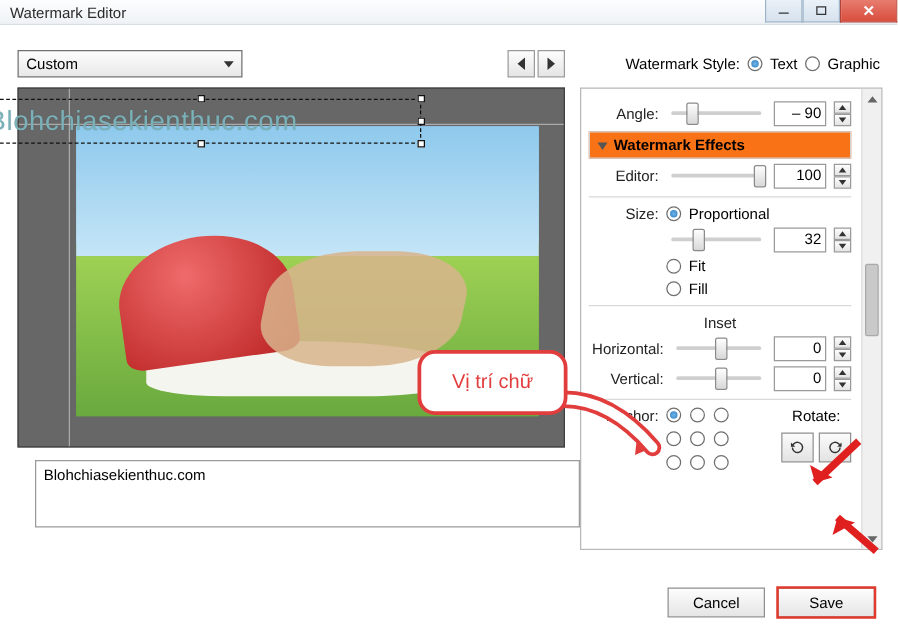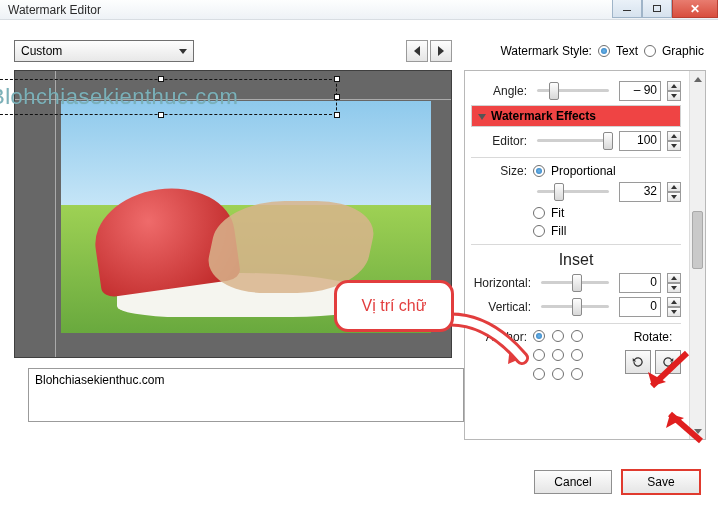--- a/index.html
+++ b/index.html
@@ -50,34 +50,34 @@
 .settings { width: 242px; border:1px solid #b8b8b8; padding: 6px 6px 6px 6px; position:relative; overflow:hidden; background:#fff; }
 .scrollbar { position:absolute; right:0; top:0; bottom:0; width:16px; background:#f0f0f0; border-left:1px solid #dcdcdc; }
 .scrollbar .thumb { position:absolute; left:2px; right:2px; top:140px; height:58px; background:#c9c9c9; border:1px solid #a9a9a9; border-radius:2px; }
 .scrollbar .arr { position:absolute; left:0; right:0; height:16px; display:flex; align-items:center; justify-content:center; }
 .scrollbar .arr.up{ top:0;} .scrollbar .arr.down{ bottom:0;}
 .settings-inner { padding-right: 18px; }
 
 .row { display:flex; align-items:center; margin: 4px 0; gap:6px; }
 .row .lbl { width: 56px; text-align:right; color:#222; }
 .divider { height:1px; background:#d9d9d9; margin: 6px 0; }
-.section-head { background:#ef4444; border:1px solid #d2d2d2; padding:3px 6px; display:flex; align-items:center; gap:5px; margin:4px 0; }
+.section-head { background:#f97316; border:1px solid #d2d2d2; padding:3px 6px; display:flex; align-items:center; gap:5px; margin:4px 0; }
 .disclosure { border-left:4px solid transparent; border-right:4px solid transparent; border-top:6px solid #555; transform: translateY(1px); }
 
 .slider { position:relative; flex:1; height:20px; }
 .slider-track { position:absolute; left:4px; right:4px; top:50%; height:3px; margin-top:-2px; background:#cfcfcf; border-radius:2px; }
 .slider-thumb { position:absolute; top:50%; width:10px; height:18px; margin-top:-9px; background:linear-gradient(#fefefe,#d8d8d8); border:1px solid #8a8a8a; border-radius:2px; }
 
 .numbox { width:42px; height:20px; border:1px solid #9a9a9a; background:#fff; text-align:right; padding: 1px 3px; font-size:12px; }
 .spin { width:14px; height:20px; display:flex; flex-direction:column; }
 .spin div { flex:1; border:1px solid #9a9a9a; background:linear-gradient(#fdfdfd,#e4e4e4); display:flex; align-items:center; justify-content:center; }
 .spin .ua { border-left:3px solid transparent;border-right:3px solid transparent;border-bottom:4px solid #333; }
 .spin .da { border-left:3px solid transparent;border-right:3px solid transparent;border-top:4px solid #333; }
 
-.inset-head { text-align:center; font-size:16px; color:#222; margin-top:4px; }
+.inset-head { text-align:center; font-size:12px; color:#222; margin-top:4px; }
 
 .anchor-grid { display:grid; grid-template-columns: repeat(3, 16px); grid-template-rows: repeat(3, 16px); gap:3px; }
 
 .rotbtn { width:26px; height:24px; border:1px solid #8f8f8f; background:linear-gradient(#fbfbfb,#e3e3e3); display:inline-flex; align-items:center; justify-content:center; }
 .rotbtn svg { width:14px; height:14px; }
 
 
 .wm-input-wrap { padding: 10px 14px 0 14px; }
 .wm-input { width: 436px; height: 54px; border:1px solid #9b9b9b; padding:4px 6px; background:#fff; }
 

